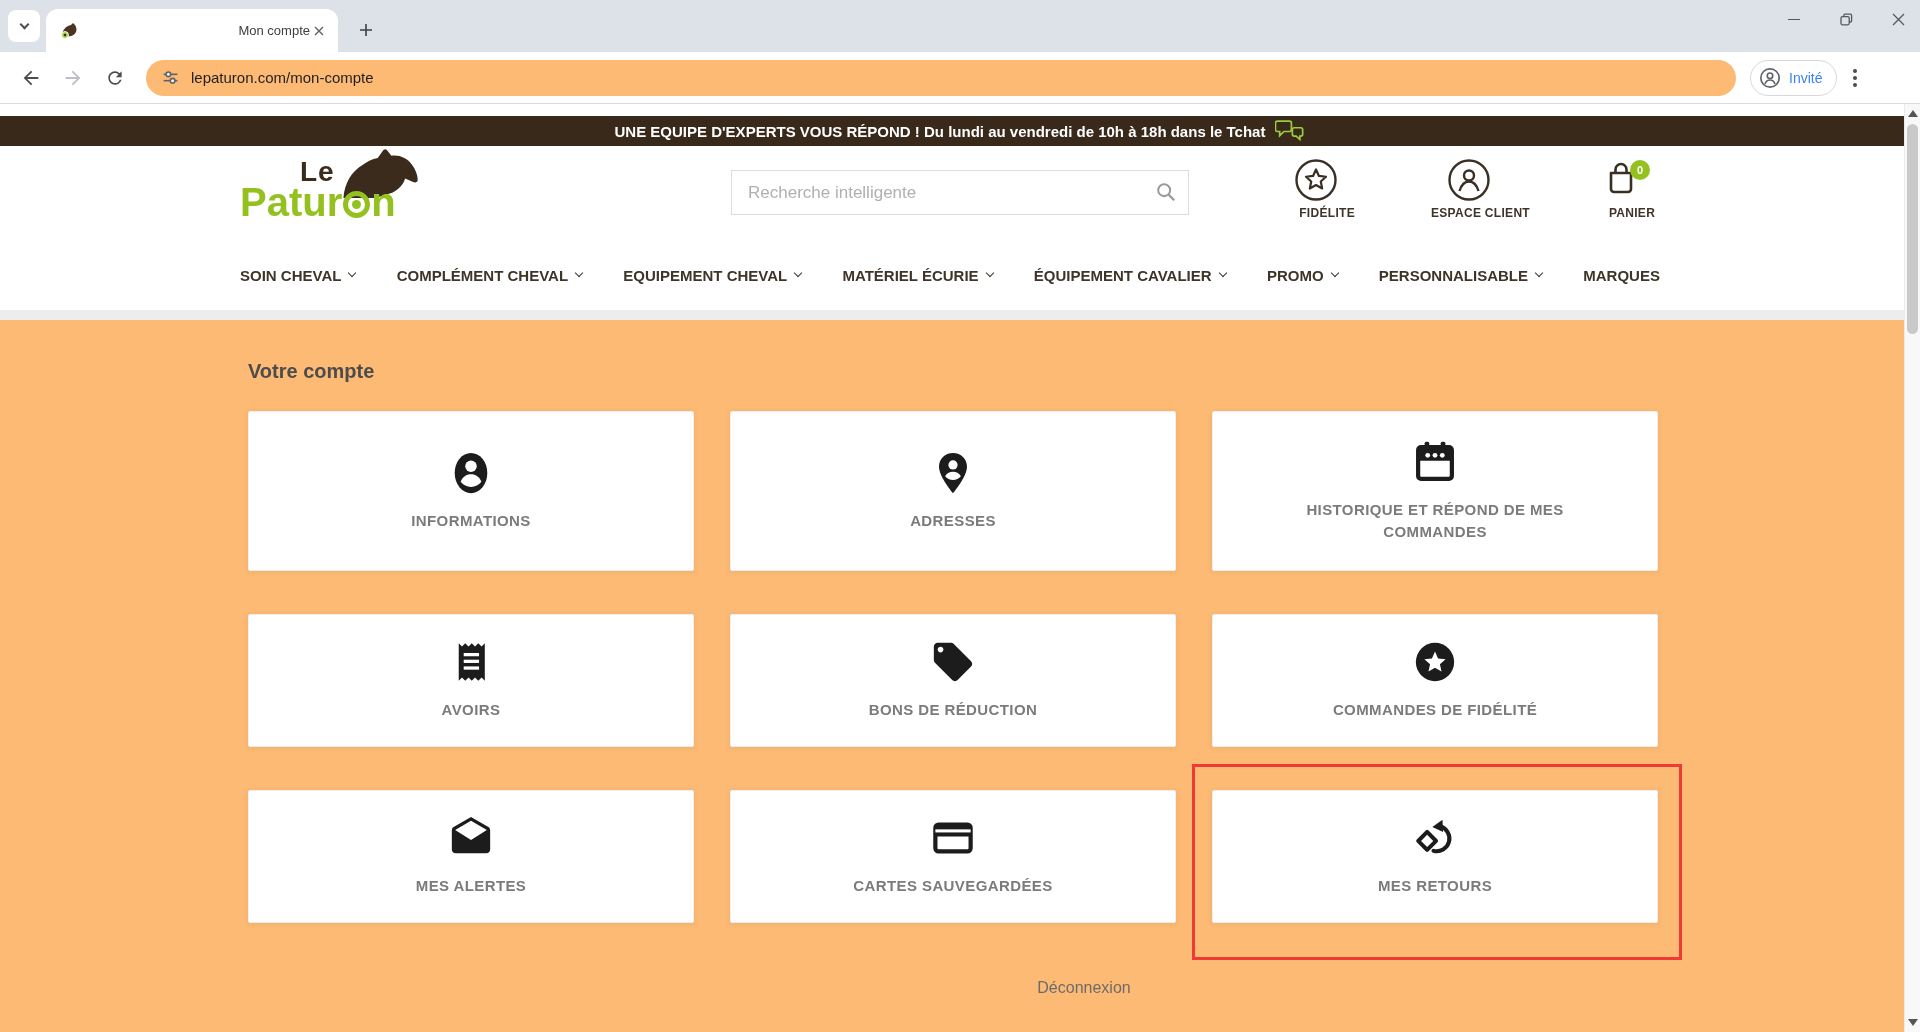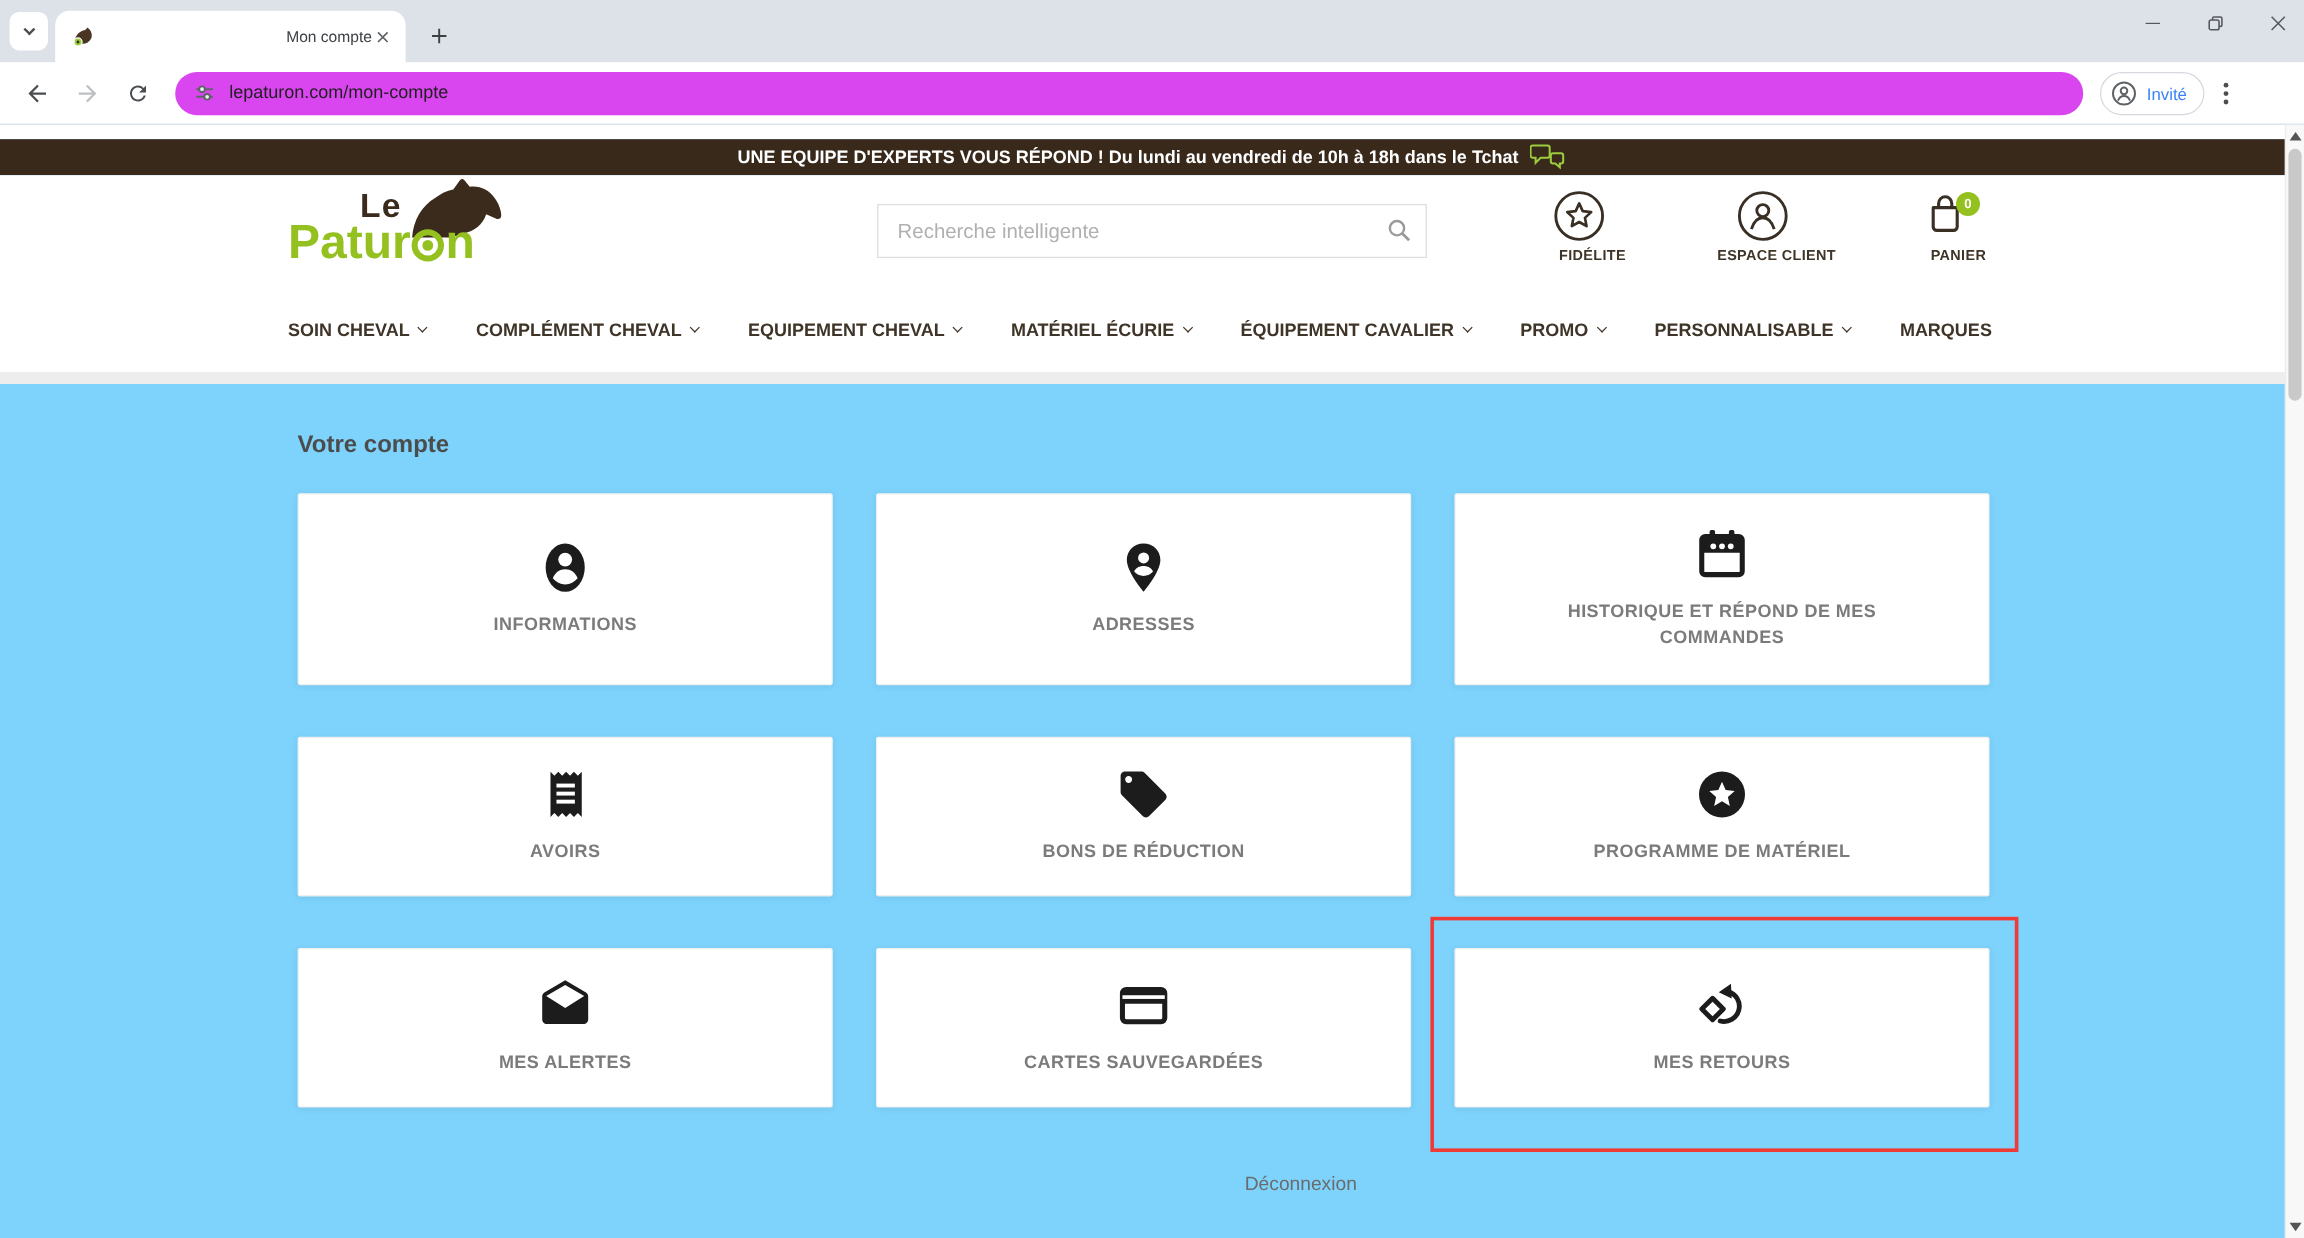--- a/index.html
+++ b/index.html
@@ -19,30 +19,30 @@
   .newtab-btn { position:absolute; left:352px; top:16px; width:28px; height:28px; display:flex;
                 align-items:center; justify-content:center; border-radius:50%; }
   .win-controls { position:absolute; right:10px; top:4px; display:flex; gap:28px; align-items:center; height:30px; }
   .win-btn { width:24px; height:24px; display:flex; align-items:center; justify-content:center; }
   .min-glyph { width:12px; border-bottom:1.6px solid #55585c; }
 
   .toolbar { height:52px; background:#fff; display:flex; align-items:center; padding:0 14px;
              border-bottom:1px solid #dadce0; position:relative; }
   .nav-btn { width:34px; height:34px; display:flex; align-items:center; justify-content:center;
              border-radius:50%; margin-right:8px; }
-  .omnibox { flex:1; height:36px; background:#d946ef; border-radius:18px; display:flex; align-items:center;
+  .omnibox { flex:1; height:36px; background:#fdba74; border-radius:18px; display:flex; align-items:center;
              padding:0 16px; margin:0 14px 0 6px; max-width:1590px; }
   .url-text { font-size:15px; color:#1f1f1f; margin-left:12px; }
   .profile-chip { display:flex; align-items:center; gap:8px; border:1px solid #d5d9de; border-radius:18px;
                   height:36px; padding:0 14px 0 8px; font-size:14px; color:#3b82f6; }
   .kebab { display:flex; flex-direction:column; gap:3px; margin:0 6px 0 16px; }
   .kebab i { width:4px; height:4px; border-radius:50%; background:#4a4d51; }
 
   
-  .page { position:relative; height:928px; background:#7dd3fc; }
+  .page { position:relative; height:928px; background:#fdba74; }
   .pre-gap { height:12px; background:#fff; }
   .top-banner { height:30px; background:#38291b; display:flex; align-items:center; justify-content:center;
                 gap:10px; color:#fff; font-size:15px; font-weight:600; }
   .site-header { height:94px; background:#fff; position:relative; }
   .logo { position:absolute; left:240px; top:8px; width:200px; height:78px; }
   .logo-le { position:absolute; left:60px; top:2px; font-size:28px; font-weight:800; color:#3a2b1c; letter-spacing:1px; }
   .logo-horse { position:absolute; left:100px; top:-6px; }
   .logo-bottom { position:absolute; left:0; top:28px; display:flex; align-items:center;
                  font-size:40px; font-weight:800; color:#94c11f; letter-spacing:0; line-height:1; }
   .logo-o { width:27px; height:27px; border:5.5px solid #94c11f; border-radius:50%; display:inline-flex;
@@ -325,21 +325,21 @@
           <path fill="#1c1c1c" d="M21.41 11.58l-9-9C12.05 2.22 11.55 2 11 2H4c-1.1 0-2 .9-2 2v7c0 .55.22 1.05.59 1.42l9 9c.36.36.86.58 1.41.58s1.05-.22 1.41-.59l7-7c.37-.36.59-.86.59-1.41s-.23-1.06-.59-1.42zM5.5 7C4.67 7 4 6.33 4 5.5S4.67 4 5.5 4 7 4.67 7 5.5 6.33 7 5.5 7z"></path>
         </svg>
         <span class="tile-label">BONS DE RÉDUCTION</span>
       </div>
 
       <div class="tile">
         <svg width="46" height="46" viewBox="0 0 24 24">
           <circle cx="12" cy="12" r="10" fill="#1c1c1c"></circle>
           <polygon points="12,6.5 13.59,10.12 17.52,10.51 14.57,13.13 15.41,16.99 12,15 8.59,16.99 9.43,13.13 6.48,10.51 10.41,10.12" fill="#fff"></polygon>
         </svg>
-        <span class="tile-label">PROGRAMME DE MATÉRIEL</span>
+        <span class="tile-label">COMMANDES DE FIDÉLITÉ</span>
       </div>
 
       <div class="tile">
         <svg width="46" height="46" viewBox="0 0 24 24">
           <path fill="#1c1c1c" fill-rule="evenodd" d="M21.99 8c0-.72-.37-1.35-.94-1.7L12 1 2.95 6.3C2.38 6.65 2 7.28 2 8v10c0 1.1.9 2 2 2h16c1.1 0 2-.9 2-2l-.01-10zM12 13L3.74 7.84 12 3l8.26 4.84L12 13z"></path>
         </svg>
         <span class="tile-label">MES ALERTES</span>
       </div>
 
       <div class="tile">

